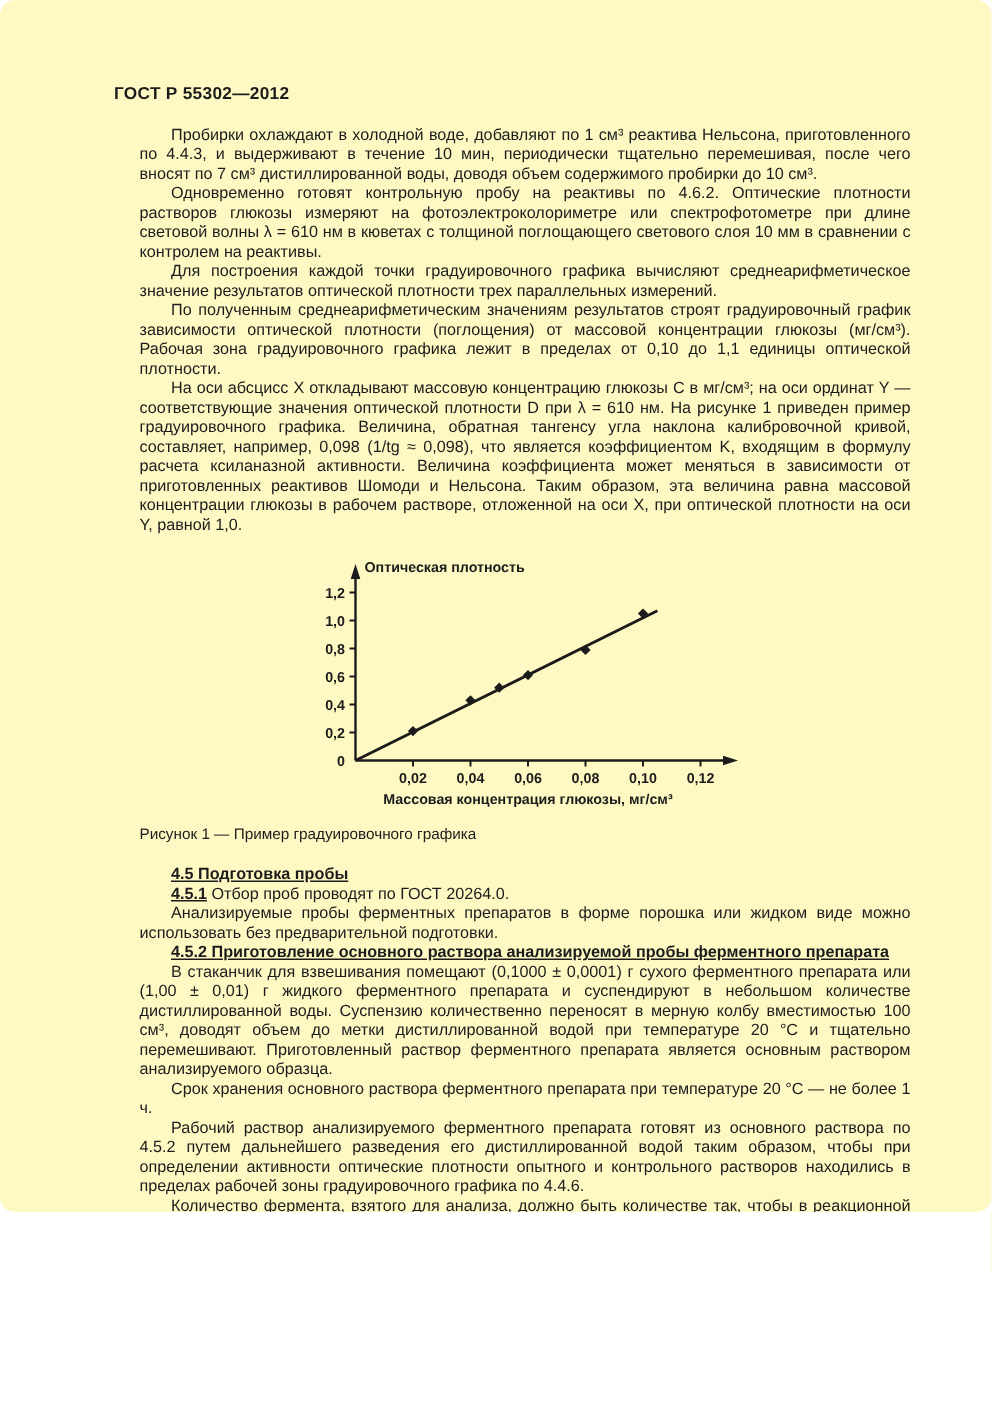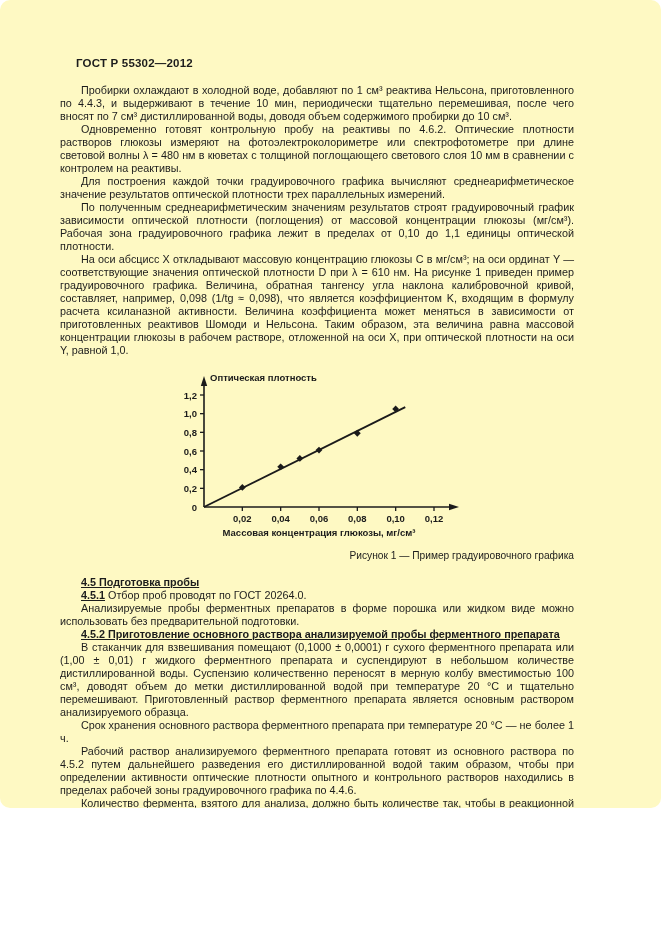--- a/index.html
+++ b/index.html
@@ -18,21 +18,21 @@
     position: absolute;
     top: 57px;
     left: 76px;
     font-size: 11.5px;
     font-weight: bold;
     letter-spacing: 0.2px;
   }
   .doc-body {
     position: absolute;
     top: 84px;
-    left: 60px;
+    left: 93px;
     width: 514px;
     font-size: 10.8px;
     line-height: 13px;
     text-align: justify;
   }
   .para {
     margin: 0;
     text-indent: 21px;
   }
   .para.heading {
@@ -42,42 +42,42 @@
   }
   .para b { font-weight: bold; text-decoration: underline; }
   .figure-block {
     margin: 12px 0 14px;
     text-align: center;
     text-indent: 0;
   }
   .figure-caption {
     font-size: 10.2px;
     margin-top: 5px;
-    text-align: right;
+    text-align: left;
     text-indent: 0;
   }
   .chart { display: inline-block; }
   svg text { font-family: "Liberation Sans", sans-serif; }
   .page-number {
     position: absolute;
     left: 77px;
     top: 872px;
     font-size: 11px;
   }
 </style>
 </head>
 <body>
 
 <div class="page">
   <div class="doc-header">ГОСТ Р 55302—2012</div>
 
   <div class="doc-body">
     <div>
         <p class="para">Пробирки охлаждают в холодной воде, добавляют по 1 см³ реактива Нельсона, приготовленного по 4.4.3, и выдерживают в течение 10 мин, периодически тщательно перемешивая, после чего вносят по 7 см³ дистиллированной воды, доводя объем содержимого пробирки до 10 см³.</p>
-        <p class="para">Одновременно готовят контрольную пробу на реактивы по 4.6.2. Оптические плотности растворов глюкозы измеряют на фотоэлектроколориметре или спектрофотометре при длине световой волны λ = 480 нм в кюветах с толщиной поглощающего светового слоя 10 мм в сравнении с контролем на реактивы.</p>
+        <p class="para">Одновременно готовят контрольную пробу на реактивы по 4.6.2. Оптические плотности растворов глюкозы измеряют на фотоэлектроколориметре или спектрофотометре при длине световой волны λ = 610 нм в кюветах с толщиной поглощающего светового слоя 10 мм в сравнении с контролем на реактивы.</p>
         <p class="para">Для построения каждой точки градуировочного графика вычисляют среднеарифметическое значение результатов оптической плотности трех параллельных измерений.</p>
         <p class="para">По полученным среднеарифметическим значениям результатов строят градуировочный график зависимости оптической плотности (поглощения) от массовой концентрации глюкозы (мг/см³). Рабочая зона градуировочного графика лежит в пределах от 0,10 до 1,1 единицы оптической плотности.</p>
         <p class="para">На оси абсцисс X откладывают массовую концентрацию глюкозы C в мг/см³; на оси ординат Y — соответствующие значения оптической плотности D при λ = 610 нм. На рисунке 1 приведен пример градуировочного графика. Величина, обратная тангенсу угла наклона калибровочной кривой, составляет, например, 0,098 (1/tg ≈ 0,098), что является коэффициентом K, входящим в формулу расчета ксиланазной активности. Величина коэффициента может меняться в зависимости от приготовленных реактивов Шомоди и Нельсона. Таким образом, эта величина равна массовой концентрации глюкозы в рабочем растворе, отложенной на оси X, при оптической плотности на оси Y, равной 1,0.</p>
       </div>
 
     <figure class="figure-block">
       <svg class="chart" width="330" height="172" viewBox="0 0 330 172" role="img">
           <line x1="52" y1="138" x2="52" y2="16" stroke="#1b1b1b" stroke-width="1.6"></line>
           <line x1="52" y1="138" x2="298" y2="138" stroke="#1b1b1b" stroke-width="1.6"></line>
           <polygon points="48.8,17 55.2,17 52,7" fill="#1b1b1b"></polygon>

